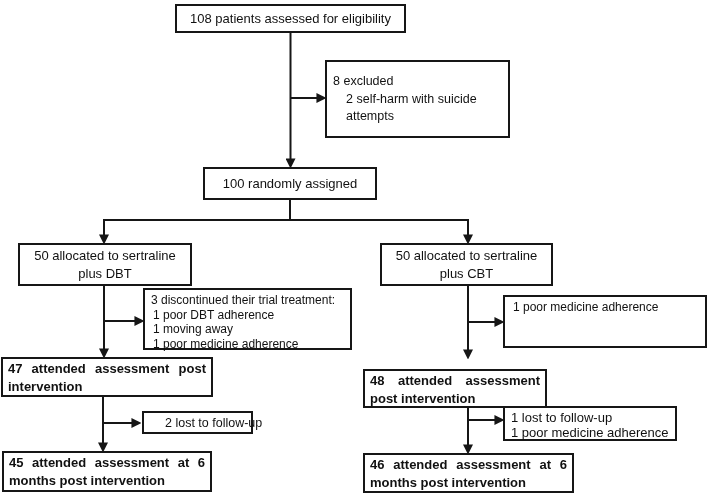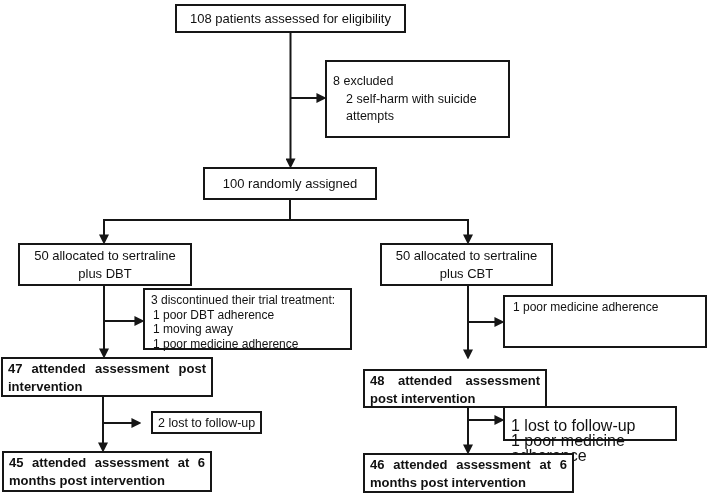--- a/index.html
+++ b/index.html
@@ -54,29 +54,28 @@
   .side-box .item { padding-left: 2px; }
   .excluded-box {
     padding: 11px 6px;
     font-size: 12.5px;
     line-height: 17.5px;
   }
   .excluded-box .indent { padding-left: 13px; }
   .lost-single {
     display: flex;
     align-items: center;
-    padding-left: 5px;
+    padding-left: 21px;
     font-size: 12.5px;
     white-space: nowrap;
-    margin-left: 9px;
   }
   .lost-multi {
-    font-size: 16px;
+    font-size: 13px;
     line-height: 15px;
-    padding: 10px 4px 2px 6px;
+    padding: 2px 4px 2px 6px;
   }
 </style>
 </head>
 <body>
 
 <div id="figure">
 
   <svg id="connectors" width="709" height="494" viewBox="0 0 709 494">
     <defs>
       <marker id="arrow" markerUnits="userSpaceOnUse" markerWidth="10" markerHeight="10" viewBox="0 0 9 9" refX="0.5" refY="4.5" orient="auto">

